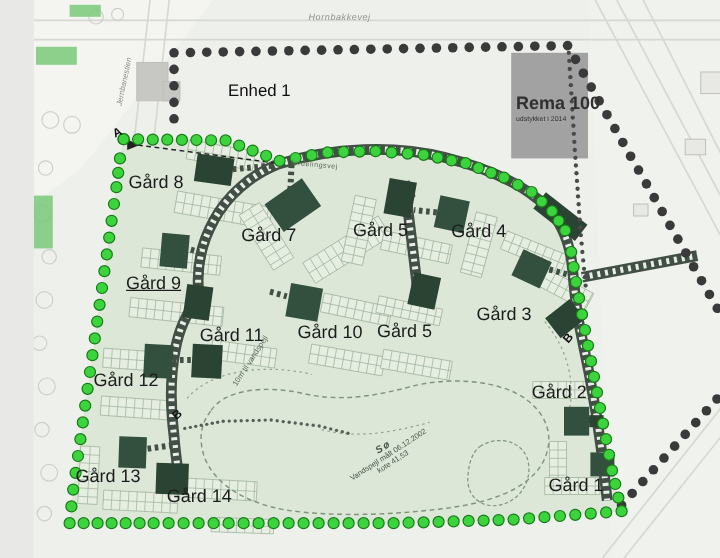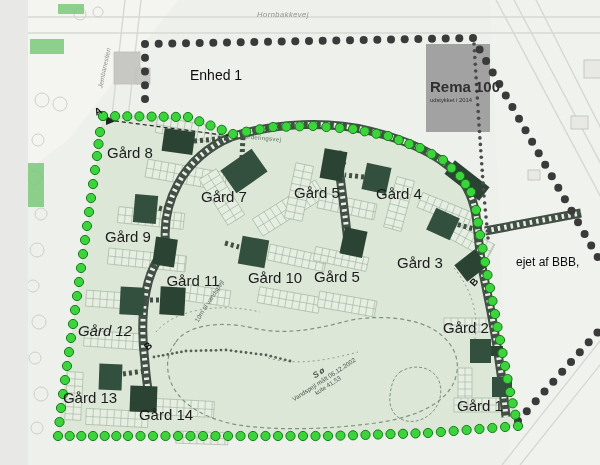--- a/index.html
+++ b/index.html
@@ -638,21 +638,20 @@
   <div class="lbl" id="road-top">Hornbakkevej</div>
   <div class="lbl" id="road-left">Jernbanestien</div>
   <div class="lbl" id="ring-road">fordelingsvej</div>
   <div class="lbl" id="buffer-label">10m til vandspejl</div>
 
   <div class="lbl" id="enhed1">
     <div>Enhed 1</div>
   </div>
 
   <div class="lbl" id="enhed2">
-    <div>ejet af BBB,</div>
   </div>
 
   <div class="lbl" id="rema">
     <div class="t">Rema 100</div>
     <div class="s">udstykket i 2014</div>
   </div>
 
   <div class="lbl" id="lake-label">
     <div class="n">Sø</div>
     <div class="d">Vandspejl målt 06.12.2002</div>
@@ -661,24 +660,24 @@
 
   <div id="farm-labels">
       <div class="farm" style="left: 452px; top: 405px;">Gård 1</div>
       <div class="farm" style="left: 438px; top: 327px;">Gård 2</div>
       <div class="farm" style="left: 392px; top: 262px;">Gård 3</div>
       <div class="farm" style="left: 371px; top: 193px;">Gård 4</div>
       <div class="farm" style="left: 309px; top: 276px;">Gård 5</div>
       <div class="farm" style="left: 289px; top: 192px;">Gård 5</div>
       <div class="farm" style="left: 196px; top: 196px;">Gård 7</div>
       <div class="farm" style="left: 102px; top: 152px;">Gård 8</div>
-      <div class="farm" style="left: 100px; top: 236px;">Gård 9</div>
+      <div class="farm" style="left: 100px; top: 236px; text-decoration: underline;">Gård 9</div>
       <div class="farm" style="left: 247px; top: 277px;">Gård 10</div>
       <div class="farm" style="left: 165px; top: 280px;">Gård 11</div>
-      <div class="farm" style="left: 77px; top: 330px; font-style: italic;">Gård 12</div>
+      <div class="farm" style="left: 77px; top: 317px;">Gård 12</div>
       <div class="farm" style="left: 62px; top: 397px;">Gård 13</div>
       <div class="farm" style="left: 138px; top: 414px;">Gård 14</div>
     </div>
   <div id="markers">
       <div class="marker" style="left: 70px; top: 111px; transform: translate(-50%, -50%) rotate(-25deg);">A</div>
       <div class="marker" style="left: 120px; top: 346px; transform: translate(-50%, -50%) rotate(-40deg);">B</div>
       <div class="marker" style="left: 446px; top: 282px; transform: translate(-50%, -50%) rotate(-50deg);">B</div>
     </div>
 </div>
 

